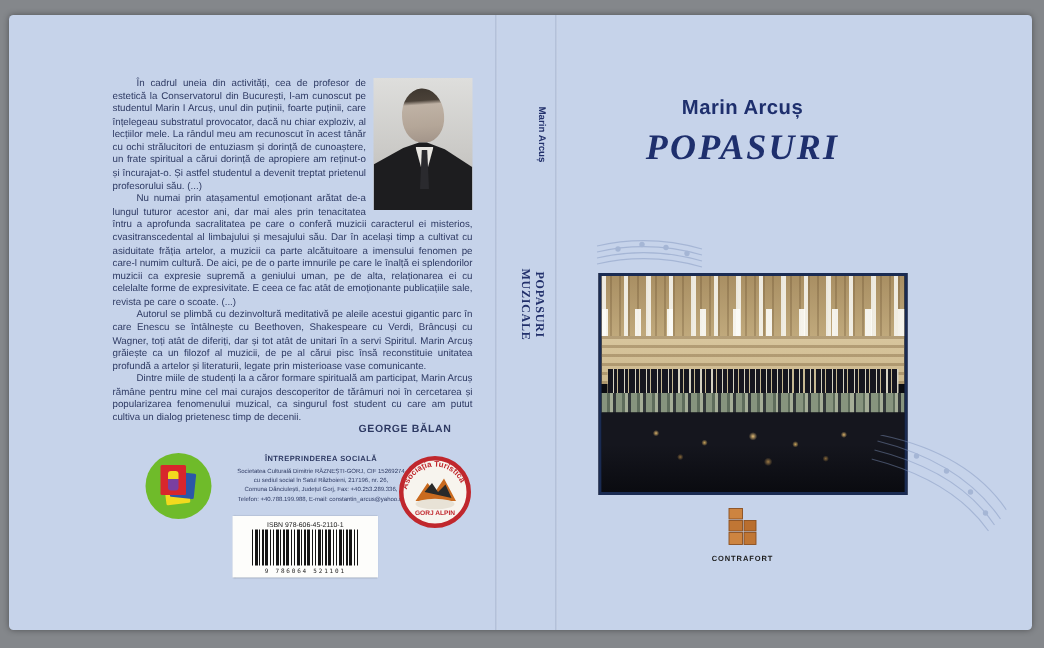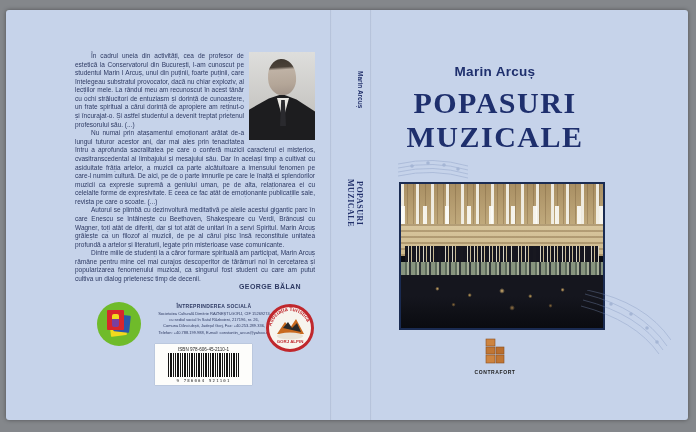--- a/index.html
+++ b/index.html
@@ -76,21 +76,21 @@
   .spine-title{top:148px;height:90px;font-size:8px;font-weight:bold;
     font-family:"Liberation Serif",serif;letter-spacing:.5px;}
   
   .front-author{
     position:absolute;left:389px;top:54px;width:200px;text-align:center;
     color:#1e2f6d;font-weight:bold;font-size:13.5px;letter-spacing:.3px;
   }
   .front-title{
     position:absolute;left:364px;top:76px;width:250px;text-align:center;
     color:#1e2f6d;font-family:"Liberation Serif",serif;font-weight:bold;
-    font-size:30px;line-height:1.12;letter-spacing:1.5px;
+    font-size:24px;line-height:1.12;letter-spacing:1.5px;font-style:italic;
   }
   .deco{position:absolute;opacity:.45;}
   .photo{
     position:absolute;left:393px;top:172px;width:202px;height:144px;
     border:2px solid #1a2b52;background:#0b0c11;overflow:hidden;
   }
   .ph-ceiling{position:absolute;left:0;top:0;width:100%;height:40px;
     background:
       repeating-linear-gradient(90deg,rgba(250,250,245,.85) 0 3px,rgba(250,250,245,0) 3px 15px),
       repeating-linear-gradient(90deg,rgba(90,65,35,.25) 0 1px,rgba(0,0,0,0) 1px 6px),
@@ -179,21 +179,20 @@
   </div>
 
   <div class="fold" style="left:324px"></div>
   <div class="fold" style="left:364px"></div>
   <div class="spine-author">Marin Arcuș</div>
   <div class="spine-title">POPASURI MUZICALE</div>
 
   <div class="front-author">Marin Arcuș</div>
   <div class="front-title">
     <div>POPASURI</div>
-    <div>MUZICALE</div>
   </div>
 
   <svg class="deco" style="left:390px;top:146px" width="74" height="28" viewBox="0 0 74 28">
     <g stroke="#7f93bd" stroke-width="0.8" fill="none">
       <path d="M2,8 Q 37,0 72,10"></path>
         <path d="M2,12 Q 37,4 72,14"></path>
       <path d="M2,16 Q 37,8 72,18"></path>
         <path d="M2,20 Q 37,12 72,22"></path>
     </g>
     <g fill="#7f93bd">

